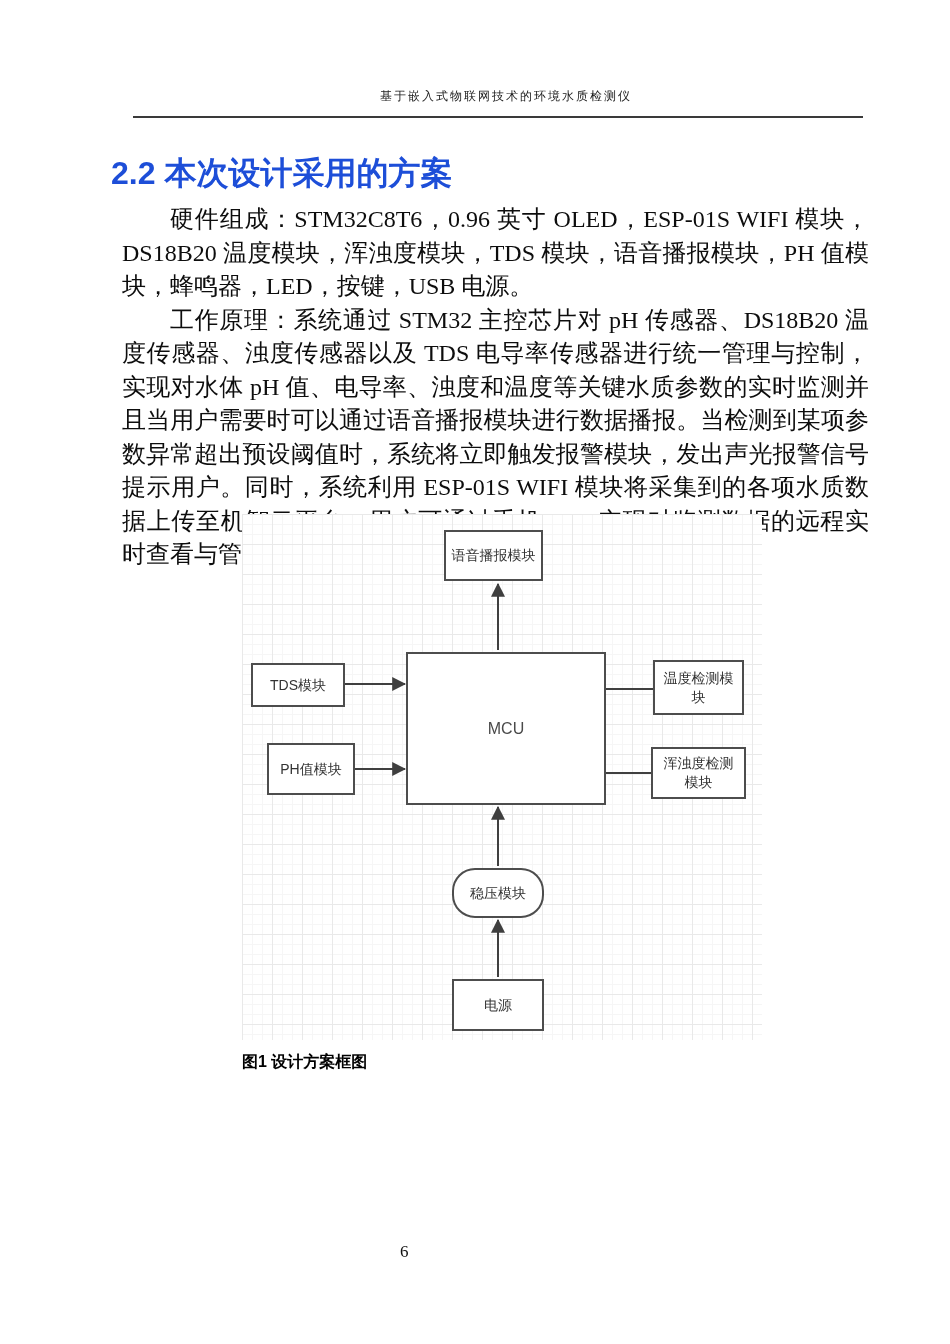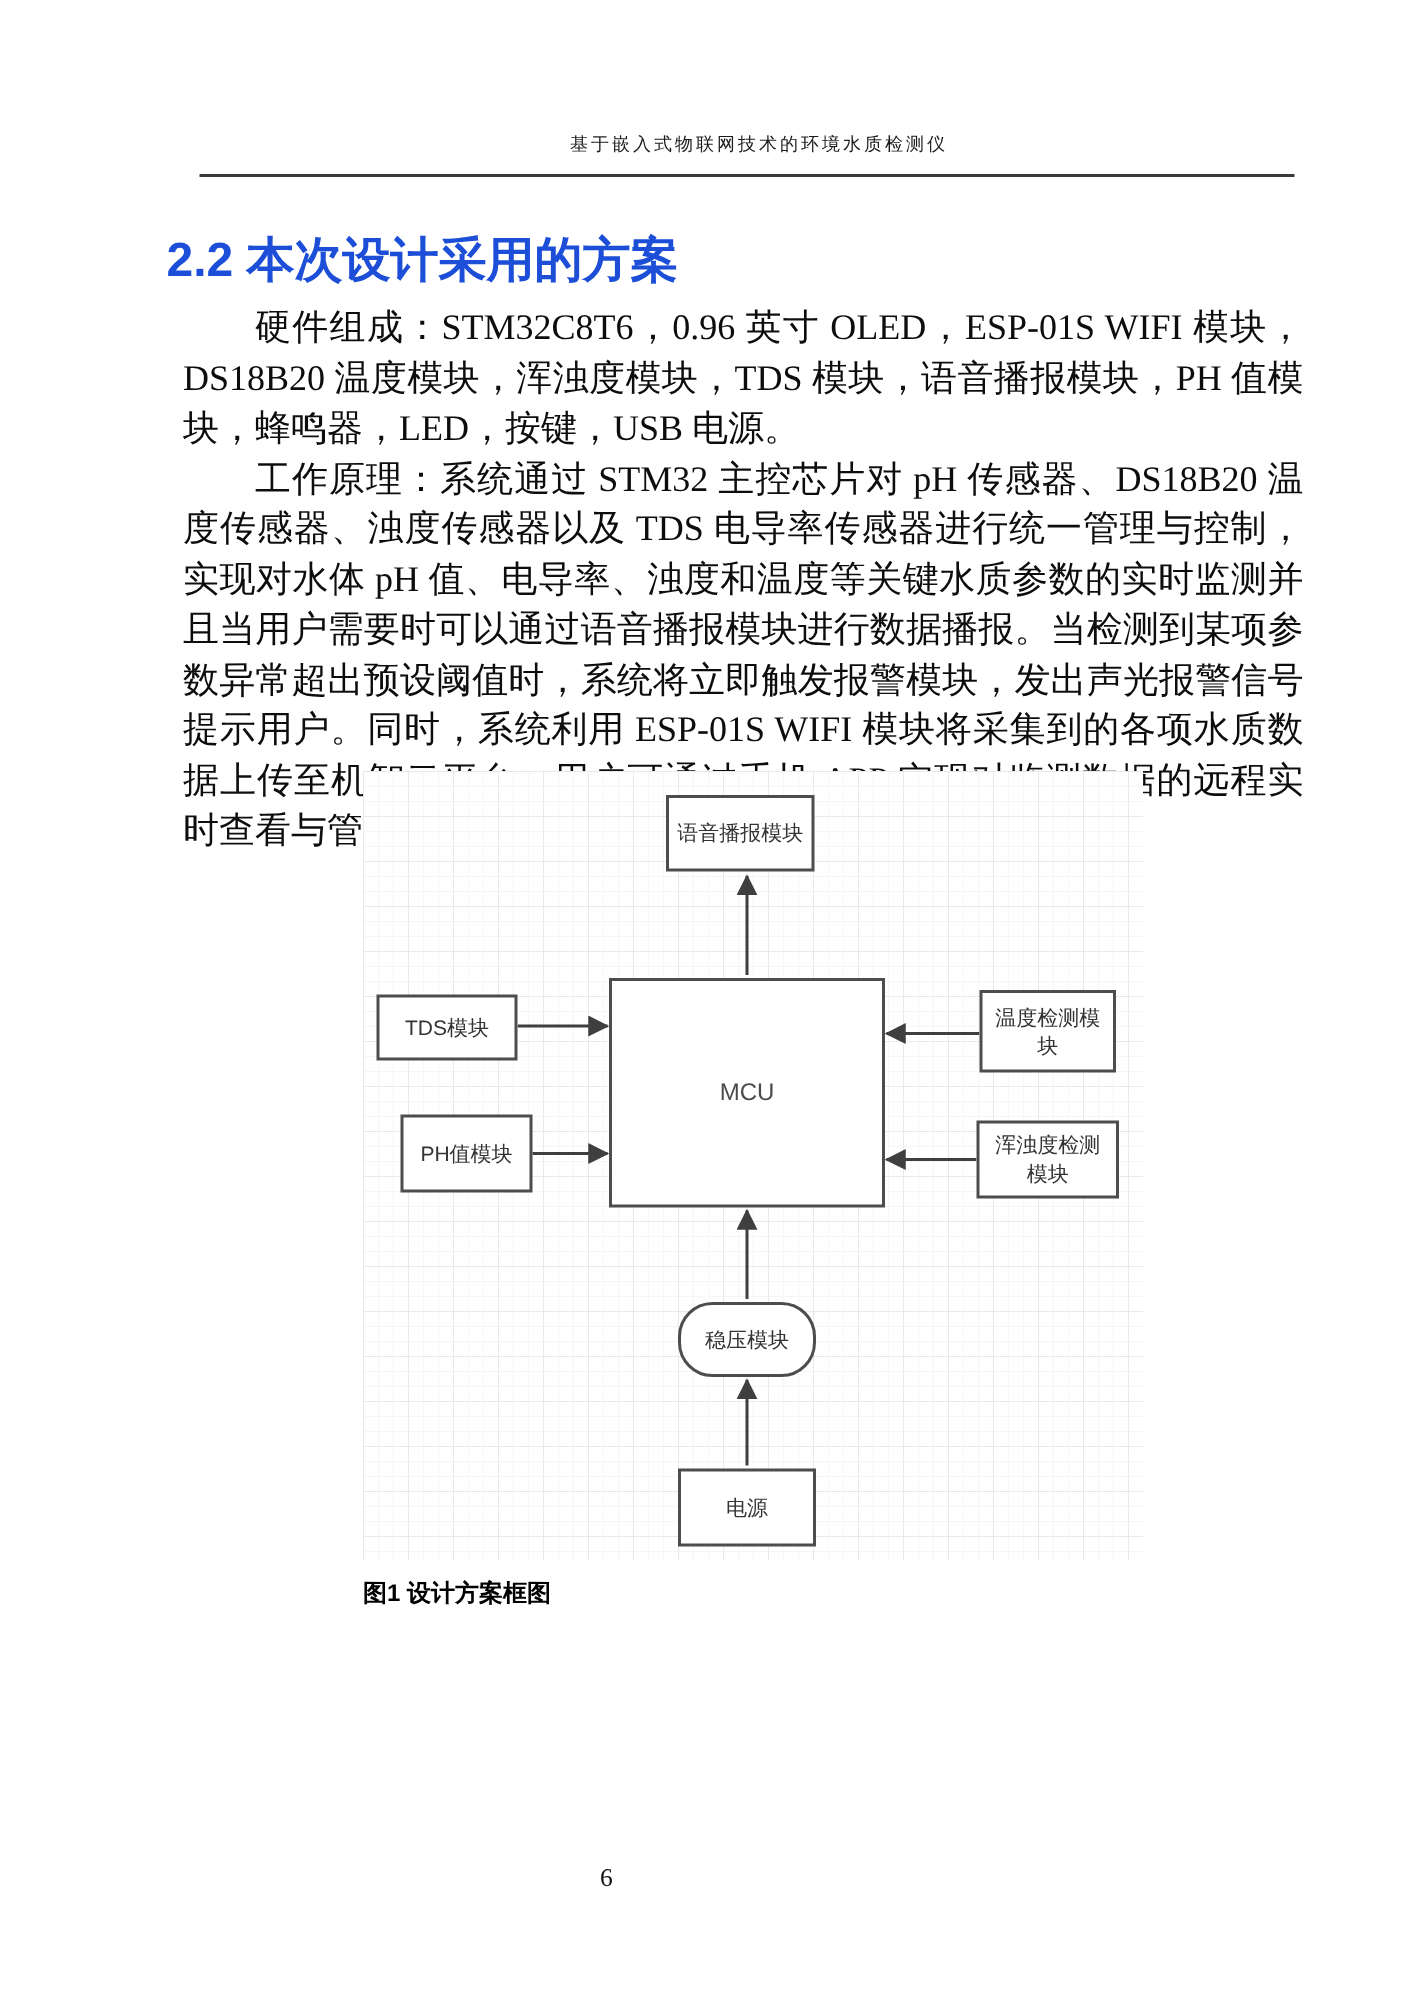--- a/index.html
+++ b/index.html
@@ -85,21 +85,21 @@
     align-items: center;
     justify-content: center;
     text-align: center;
     font-family: "Liberation Sans", "DejaVu Sans", sans-serif;
     font-size: 14px;
     line-height: 19px;
     color: #333333;
     padding: 0 5px;
   }
   .node-voice      { left: 202px; top: 16px;  width: 99px; height: 51px; }
-  .node-mcu        { left: 164px; top: 138px; width: 184px; height: 153px;
+  .node-mcu        { left: 164px; top: 138px; width: 200px; height: 153px;
                      font-size: 16px; color: #4a4a4a; }
   .node-tds        { left: 9px;   top: 149px; width: 94px;  height: 44px; }
   .node-ph         { left: 25px;   top: 229px; width: 88px;  height: 52px; }
   .node-temp       { left: 411px; top: 146px; width: 91px;  height: 55px; }
   .node-turbidity  { left: 409px; top: 233px; width: 95px;  height: 52px; }
   .node-regulator  { left: 210px; top: 354px; width: 92px;  height: 50px; border-radius: 23px; }
   .node-power      { left: 210px; top: 465px; width: 92px;  height: 52px; text-align: right; }
   .connectors {
     position: absolute;
     left: 0; top: 0;

